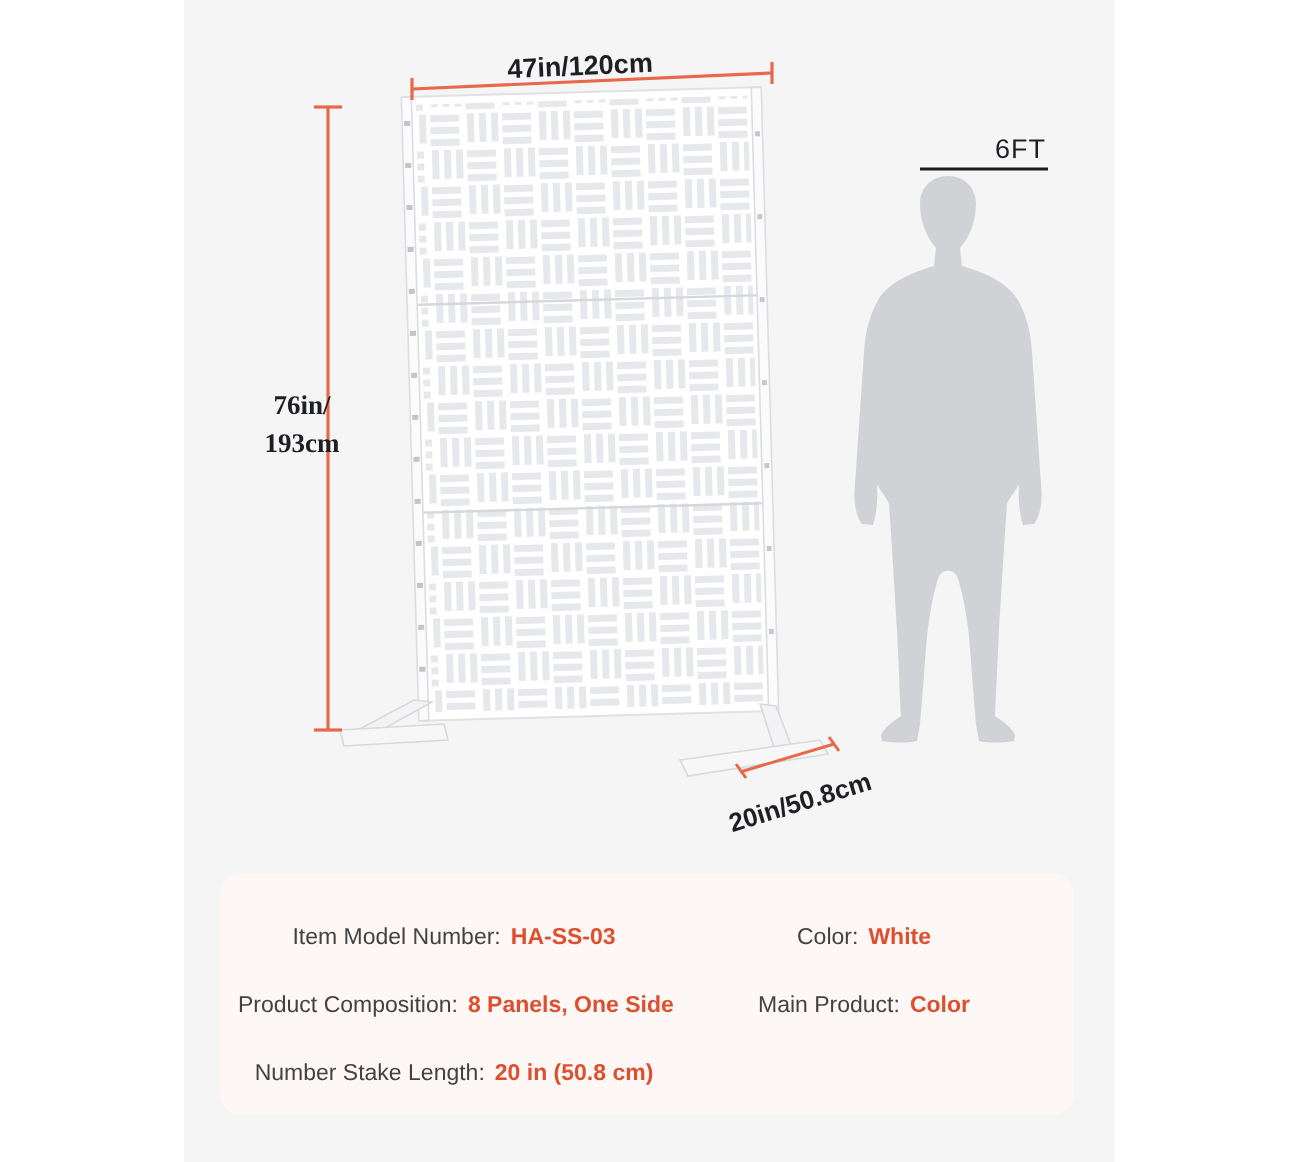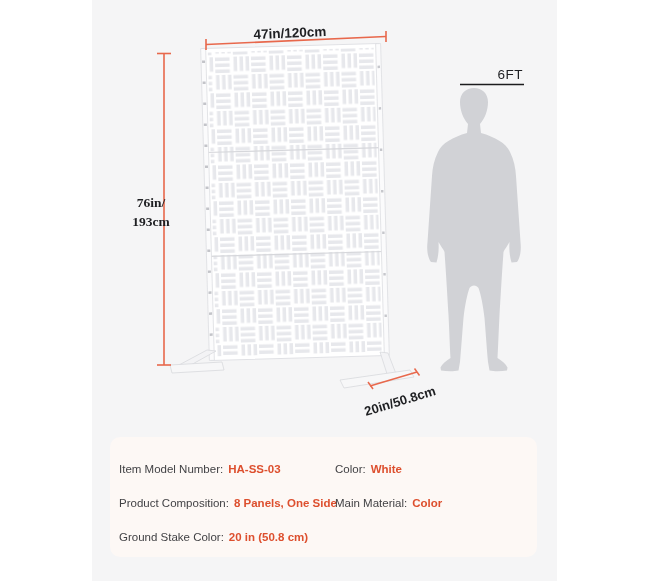--- a/index.html
+++ b/index.html
@@ -31,21 +31,21 @@
     left:308px;top:401px;font-size:13px;
     transform:translate(-50%,-50%) rotate(-17deg);white-space:nowrap;
   }
   .specs{
     position:absolute;left:18px;top:437px;width:427px;height:120px;
     background:#fdf8f5;border-radius:10px;box-sizing:border-box;
     padding:25px 8px 0 9px;
     display:grid;grid-template-columns:216px 1fr;row-gap:7px;
     font-size:11.5px;line-height:15px;color:#424245;
   }
-  .cell{white-space:nowrap;}
+  .cell{white-space:nowrap;text-align:center;}
   .cell.full{grid-column:1 / -1;}
   .cell .k{color:#424245;font-weight:400;}
   .cell .v{color:#dd4f2e;font-weight:700;margin-left:5px;}
 </style>
 </head>
 <body>
 
 <div class="canvas">
 
   <svg class="scene" width="465" height="440" viewBox="0 0 465 440">
@@ -158,19 +158,19 @@
     <div class="cell">
       <span class="k">Item Model Number:</span><span class="v">HA-SS-03</span>
     </div>
     <div class="cell">
       <span class="k">Color:</span><span class="v">White</span>
     </div>
     <div class="cell">
       <span class="k">Product Composition:</span><span class="v">8 Panels, One Side</span>
     </div>
     <div class="cell">
-      <span class="k">Main Material:</span><span class="v">Color</span>
+      <span class="k">Main Product:</span><span class="v">Color</span>
     </div>
     <div class="cell">
-      <span class="k">Ground Stake Color:</span><span class="v">20 in (50.8 cm)</span>
+      <span class="k">Number Stake Length:</span><span class="v">20 in (50.8 cm)</span>
     </div>
   </div>
 </div>
 
 </body></html>

